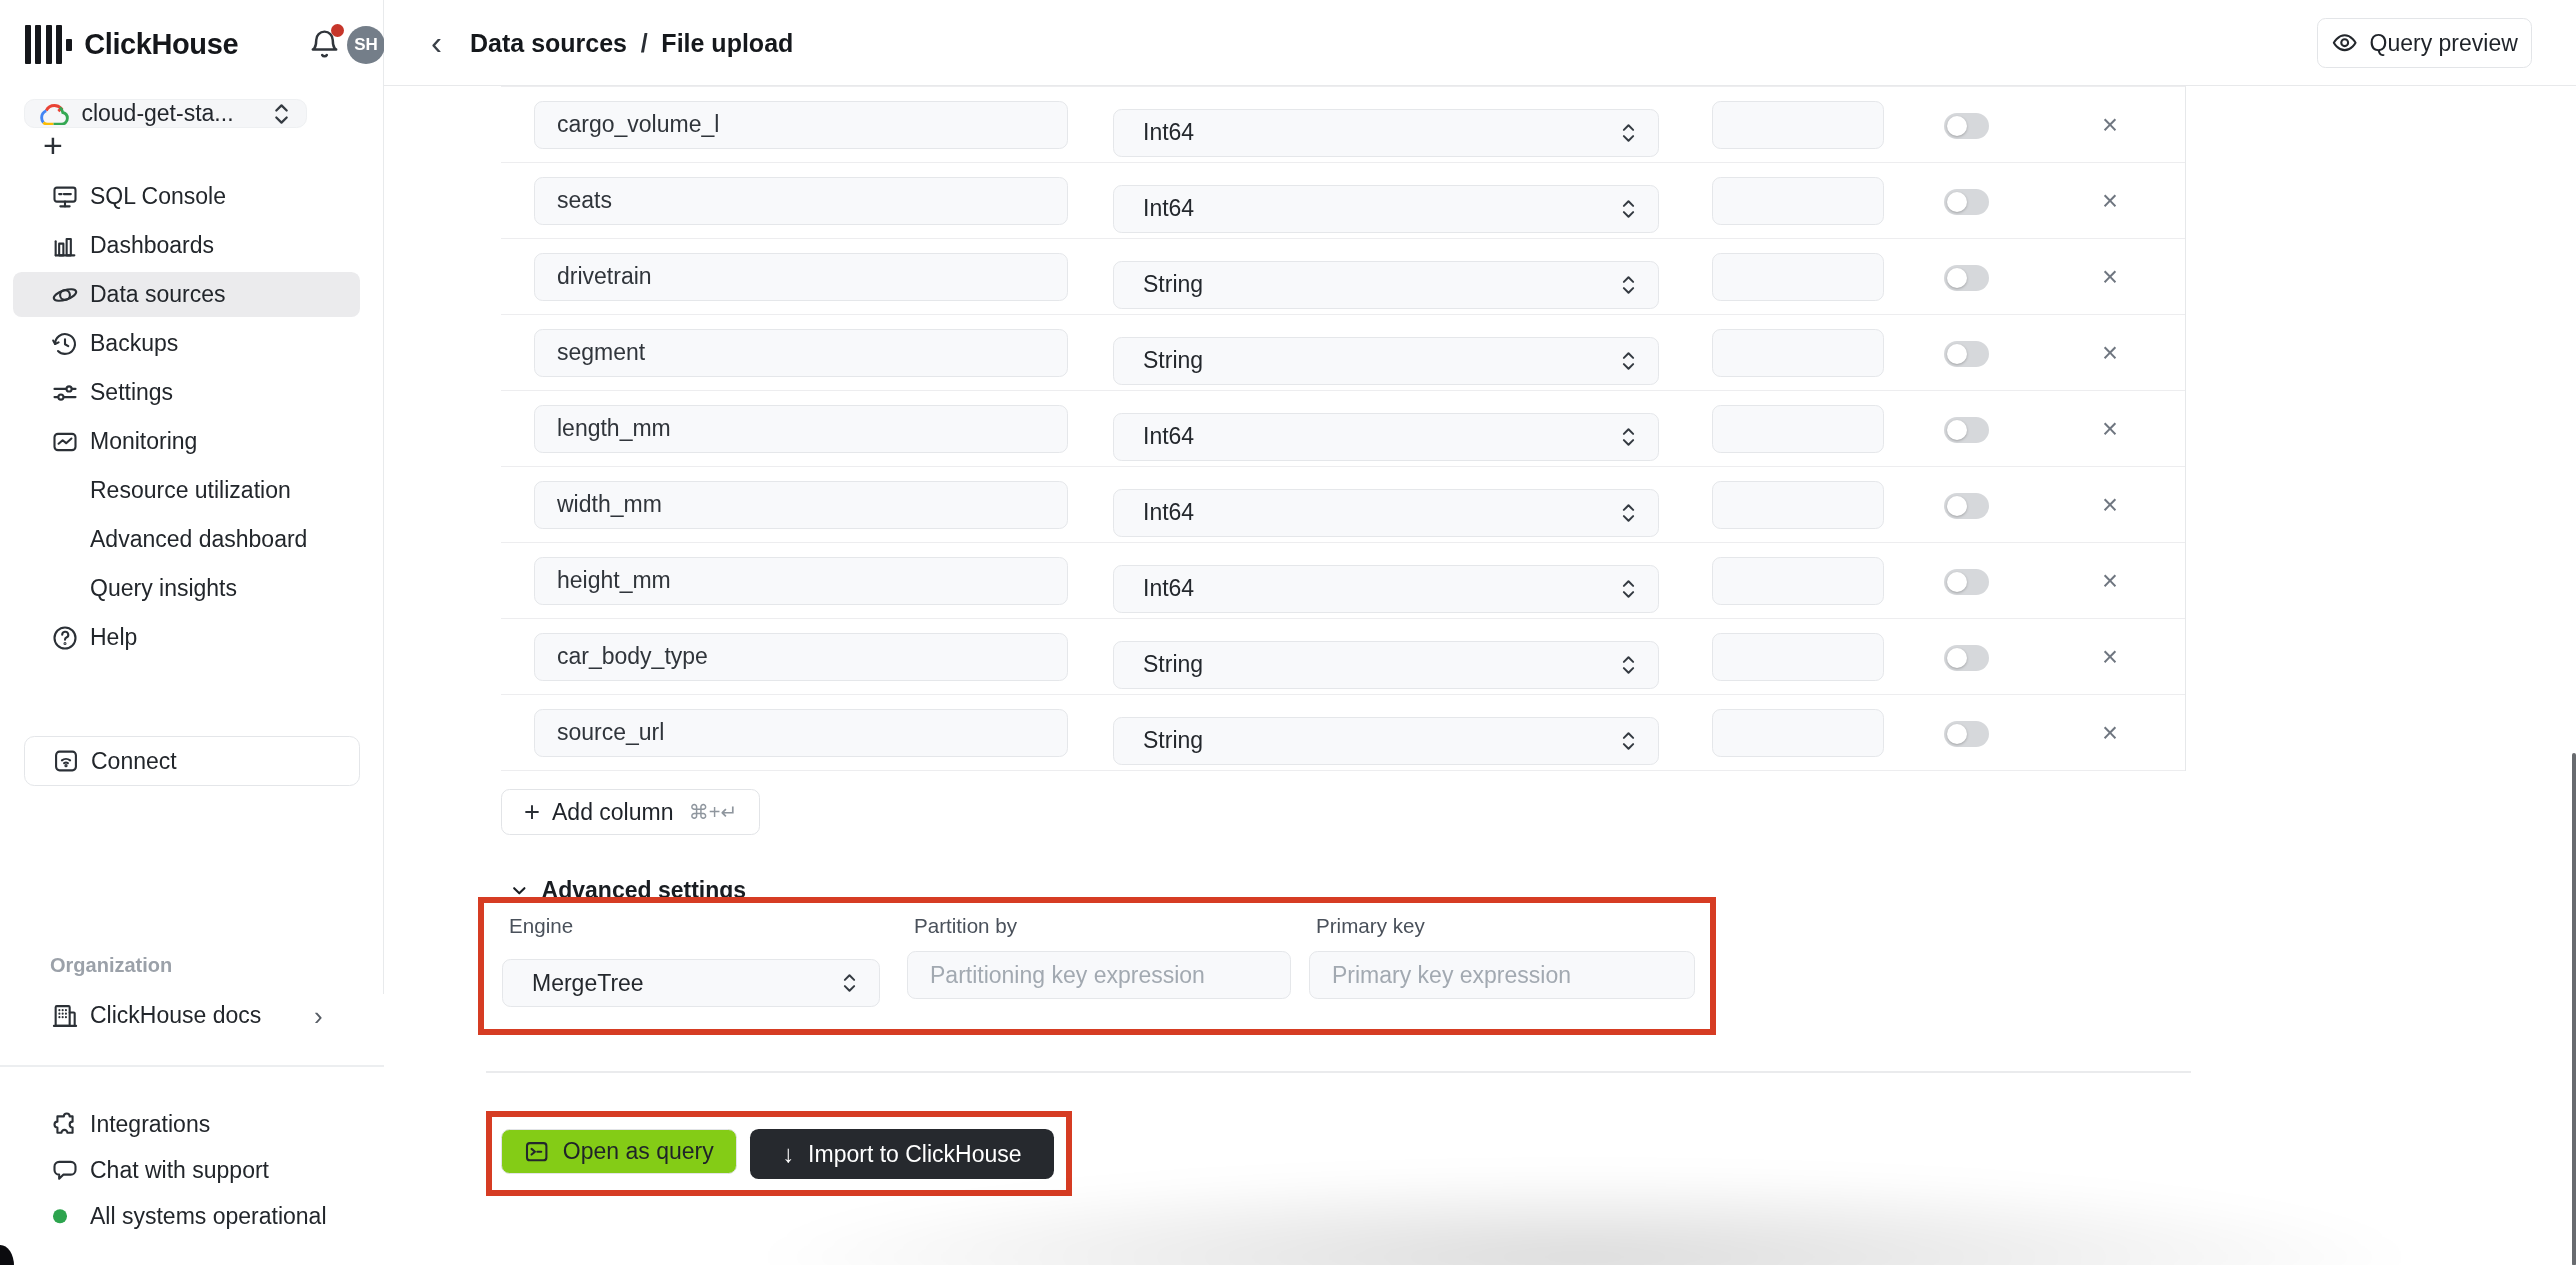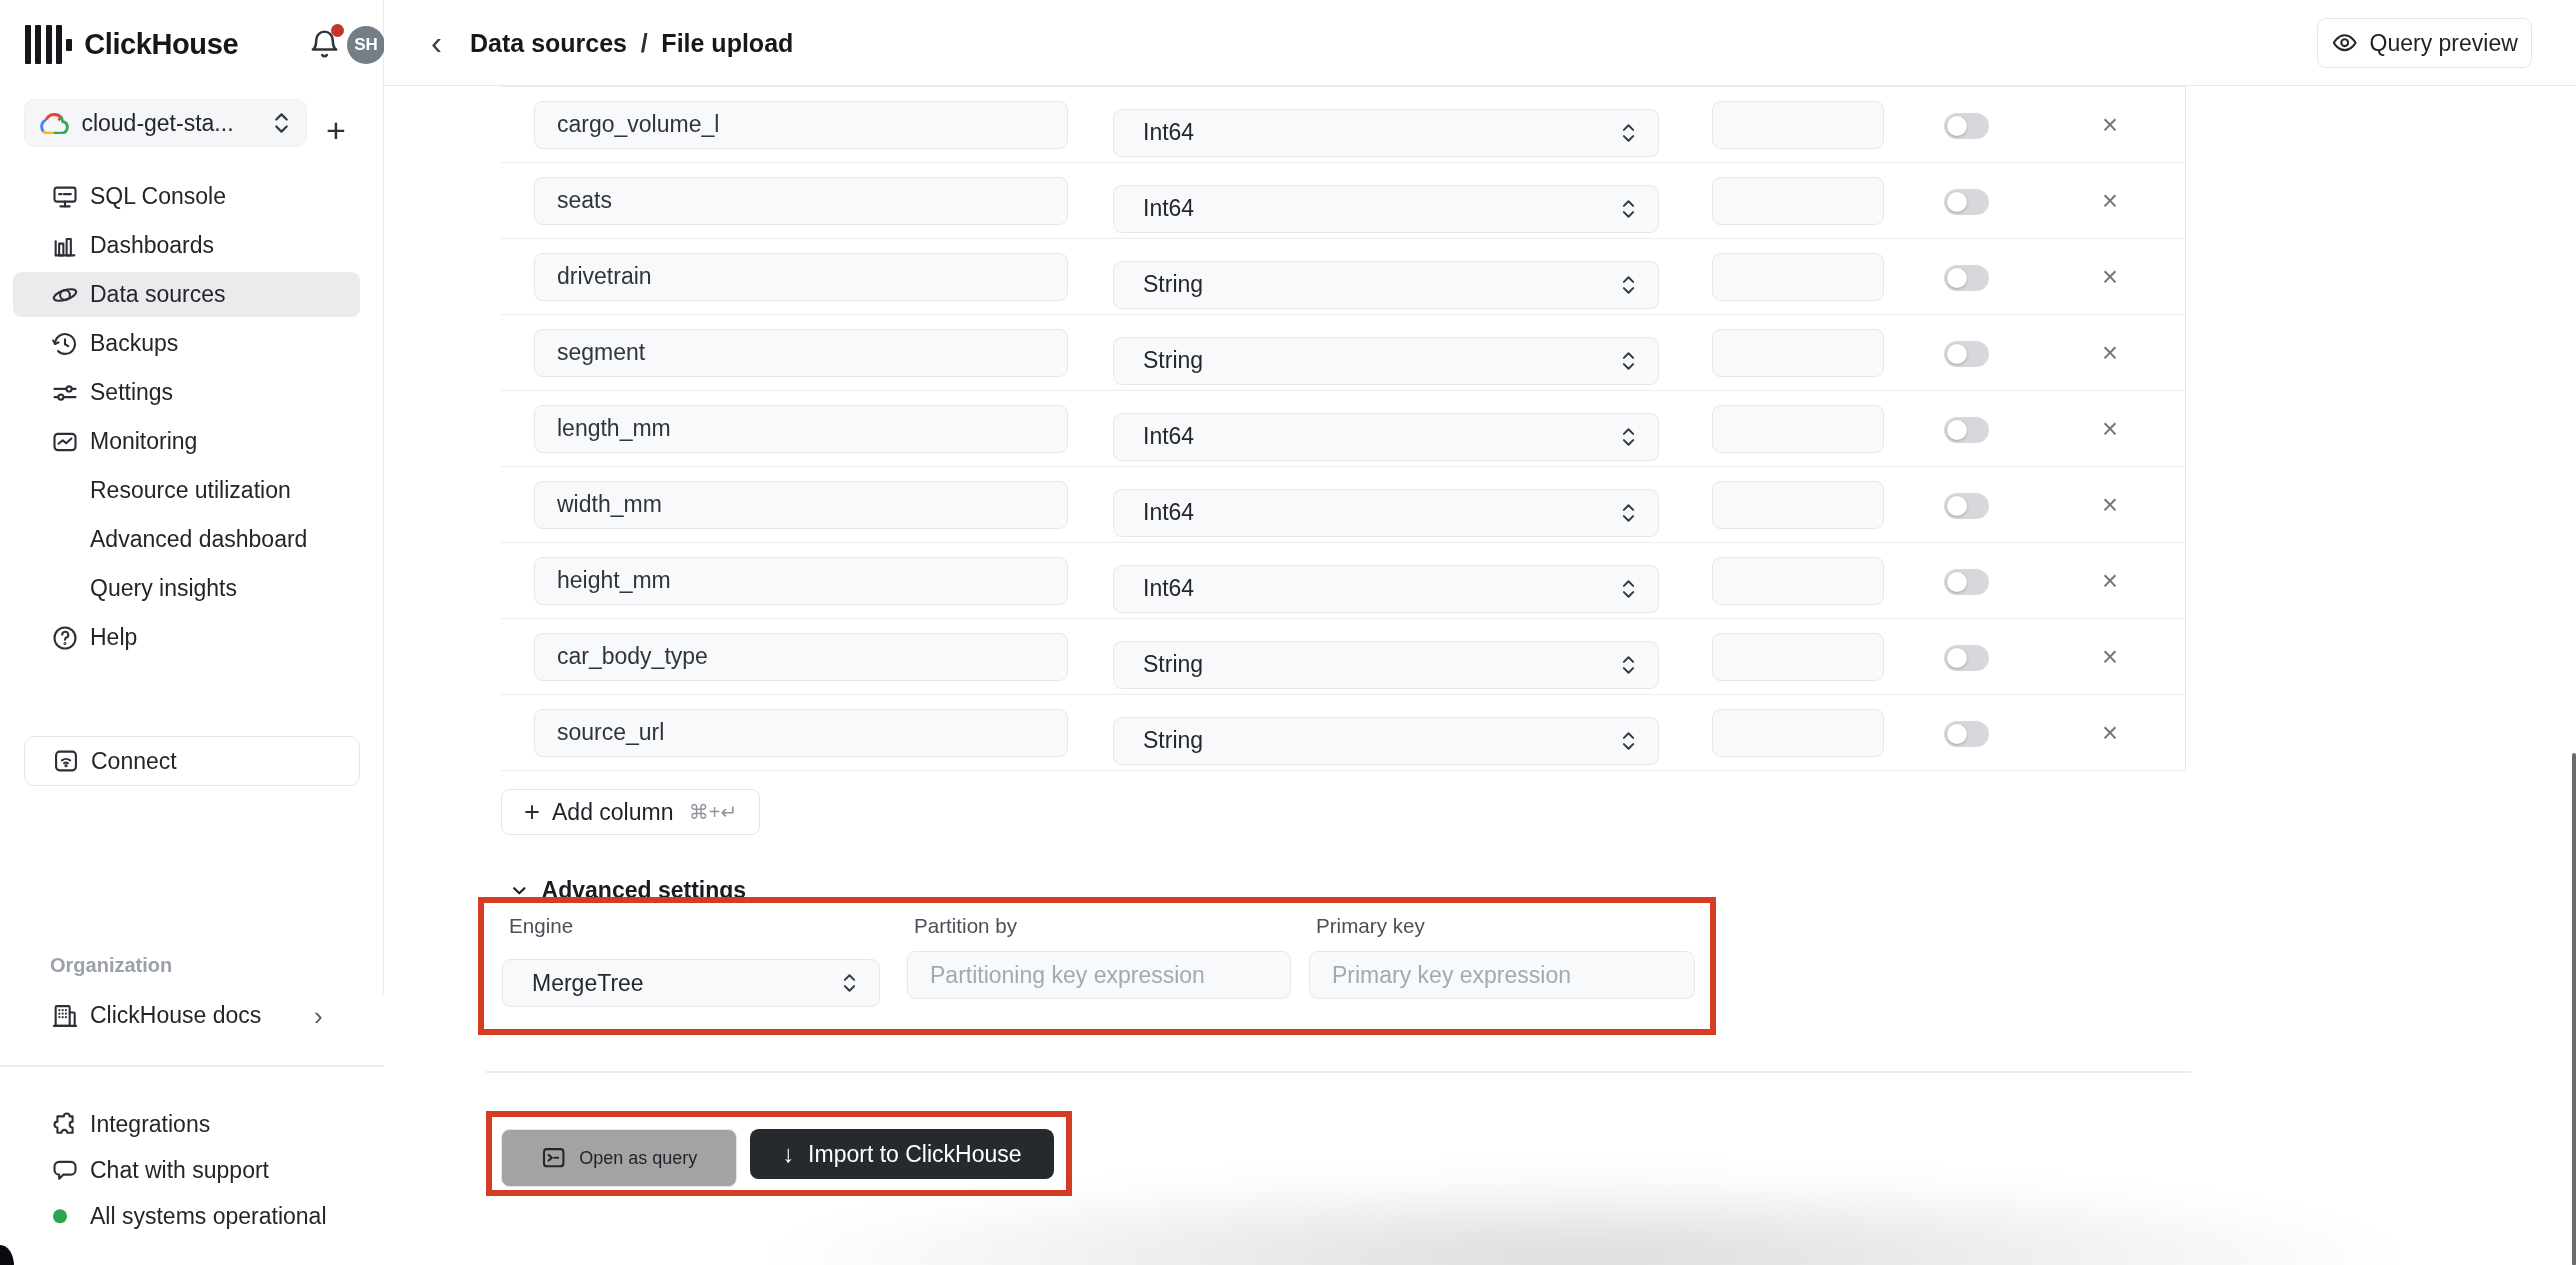--- a/index.html
+++ b/index.html
@@ -13,21 +13,21 @@
     background:#fff; border-right:1.7px solid #e8eaec; }
   .side-head{ position:absolute; left:25px; top:24px; width:334px; height:41px; display:flex; align-items:center; }
   .logo-bars{ display:flex; align-items:center; height:41px; gap:4.3px; }
   .logo-bars i{ display:block; width:6px; height:39px; background:#15171b; border-radius:0.9px;}
   .logo-bars i.short{ height:12px; }
   .logo-text{ font-size:29px; font-weight:700; color:#15171b; margin-left:12px; letter-spacing:-0.4px;}
   .bell-wrap{ position:absolute; left:283px; top:3.4px; width:34px; height:34px; }
   .bell-dot{ position:absolute; right:-1.7px; top:-3.4px; width:13px; height:13px; border-radius:50%; background:#c6352a; }
   .avatar{ position:absolute; left:322px; top:1.7px; width:38px; height:38px; border-radius:50%;
     background:#747e89; color:#fff; font-size:17px; font-weight:700; display:flex; align-items:center; justify-content:center;}
-  .service-row{ position:absolute; left:24px; top:99px; width:336px; height:48px; display:flex; align-items:flex-end;}
+  .service-row{ position:absolute; left:24px; top:99px; width:336px; height:48px; display:flex; align-items:flex-start;flex-direction:column;}
   .service-select{ width:283px; height:48px; background:#f5f6f8; border:0.9px solid #eef0f2; border-radius:10.3px;
     display:flex; align-items:center; padding:0 15.4px; }
   .service-select .svc-label{ font-size:23px; color:#23272d; margin-left:12px; flex:1; white-space:nowrap; overflow:hidden;}
   .plus-btn{ margin-left:19px; font-size:34px; font-weight:300; color:#2b3036; line-height:1; background:none; border:none; cursor:pointer;}
   .nav{ position:absolute; left:0; top:172px; width:384px; }
   .nav-item{ position:relative; height:49px; display:flex; align-items:center; cursor:pointer; }
   .nav-item .pill{ position:absolute; left:13px; right:24px; top:1.7px; bottom:1.7px; border-radius:8.6px; background:transparent;}
   .nav-item.selected .pill{ background:#ebebed; }
   .nav-icon{ position:absolute; left:50px; width:29px; height:29px; display:flex; align-items:center; justify-content:center;}
   .nav-label{ position:absolute; left:90px; font-size:23px; color:#22262b; white-space:nowrap;text-align:right;}
@@ -77,22 +77,22 @@
   .hl-box{ position:absolute; border:6.9px solid #d63c23; background:transparent; pointer-events:none;}
   .hl-1{ left:94px; top:811px; width:1238px; height:138px;}
   .hl-2{ left:102px; top:1025px; width:586px; height:85px;}
   .adv-fields{ position:absolute; left:94px; top:811px; width:1238px; height:138px;}
   .adv-label{ position:absolute; top:17px; font-size:20.6px; color:#4a515b;}
   .lbl-engine{ left:31px;} .lbl-partition{ left:436px;} .lbl-primary{ left:838px;}
   .adv-field{ position:absolute; top:54px;}
   .f-engine{ left:24px; width:378px;} .f-partition{ left:429px; width:384px;} .f-primary{ left:831px; width:386px;}
   .divider-h{ position:absolute; left:102px; top:985px; width:1705px; height:1.7px; background:#eaebed;}
   .actions{ position:absolute; left:102px; top:1025px; width:586px; height:85px;}
-  .btn-open{ position:absolute; left:14.6px; top:18px; width:236px; height:58px; background:#a3a3a3; border:1.7px solid #e2e4e7;
-    border-radius:8.6px; display:flex; align-items:center; justify-content:center; gap:12px; font-size:18px; color:#1f2329; cursor:pointer;}
+  .btn-open{ position:absolute; left:14.6px; top:18px; width:236px; height:45px; background:#84cc16; border:1.7px solid #e2e4e7;
+    border-radius:8.6px; display:flex; align-items:center; justify-content:center; gap:12px; font-size:23px; color:#1f2329; cursor:pointer;}
   .btn-import{ position:absolute; left:264px; top:18px; width:304px; height:50px; background:#26292e; border:none;
     border-radius:8.6px; display:flex; align-items:center; justify-content:center; gap:13.7px; font-size:23px; color:#fff; cursor:pointer;}
   .btn-import .dl{ font-size:24px; }
   .bottom-shadow{ position:absolute; left:360px; bottom:-77px; width:1681px; height:172px;
     background:radial-gradient(ellipse at center, rgba(0,0,0,0.14), rgba(0,0,0,0) 70%); filter:blur(15.4px); pointer-events:none;}
   .corner-blob{ position:absolute; left:0; bottom:0; width:13.7px; height:20.6px; background:#0b0b0f; border-top-right-radius:100%; }
   .scrollbar-thumb{ position:absolute; right:0; top:753px; width:4.3px; height:513px; background:#686b6f; border-radius:2.6px; cursor:pointer;}
   svg{ display:block; }
 </style>
 </head>

